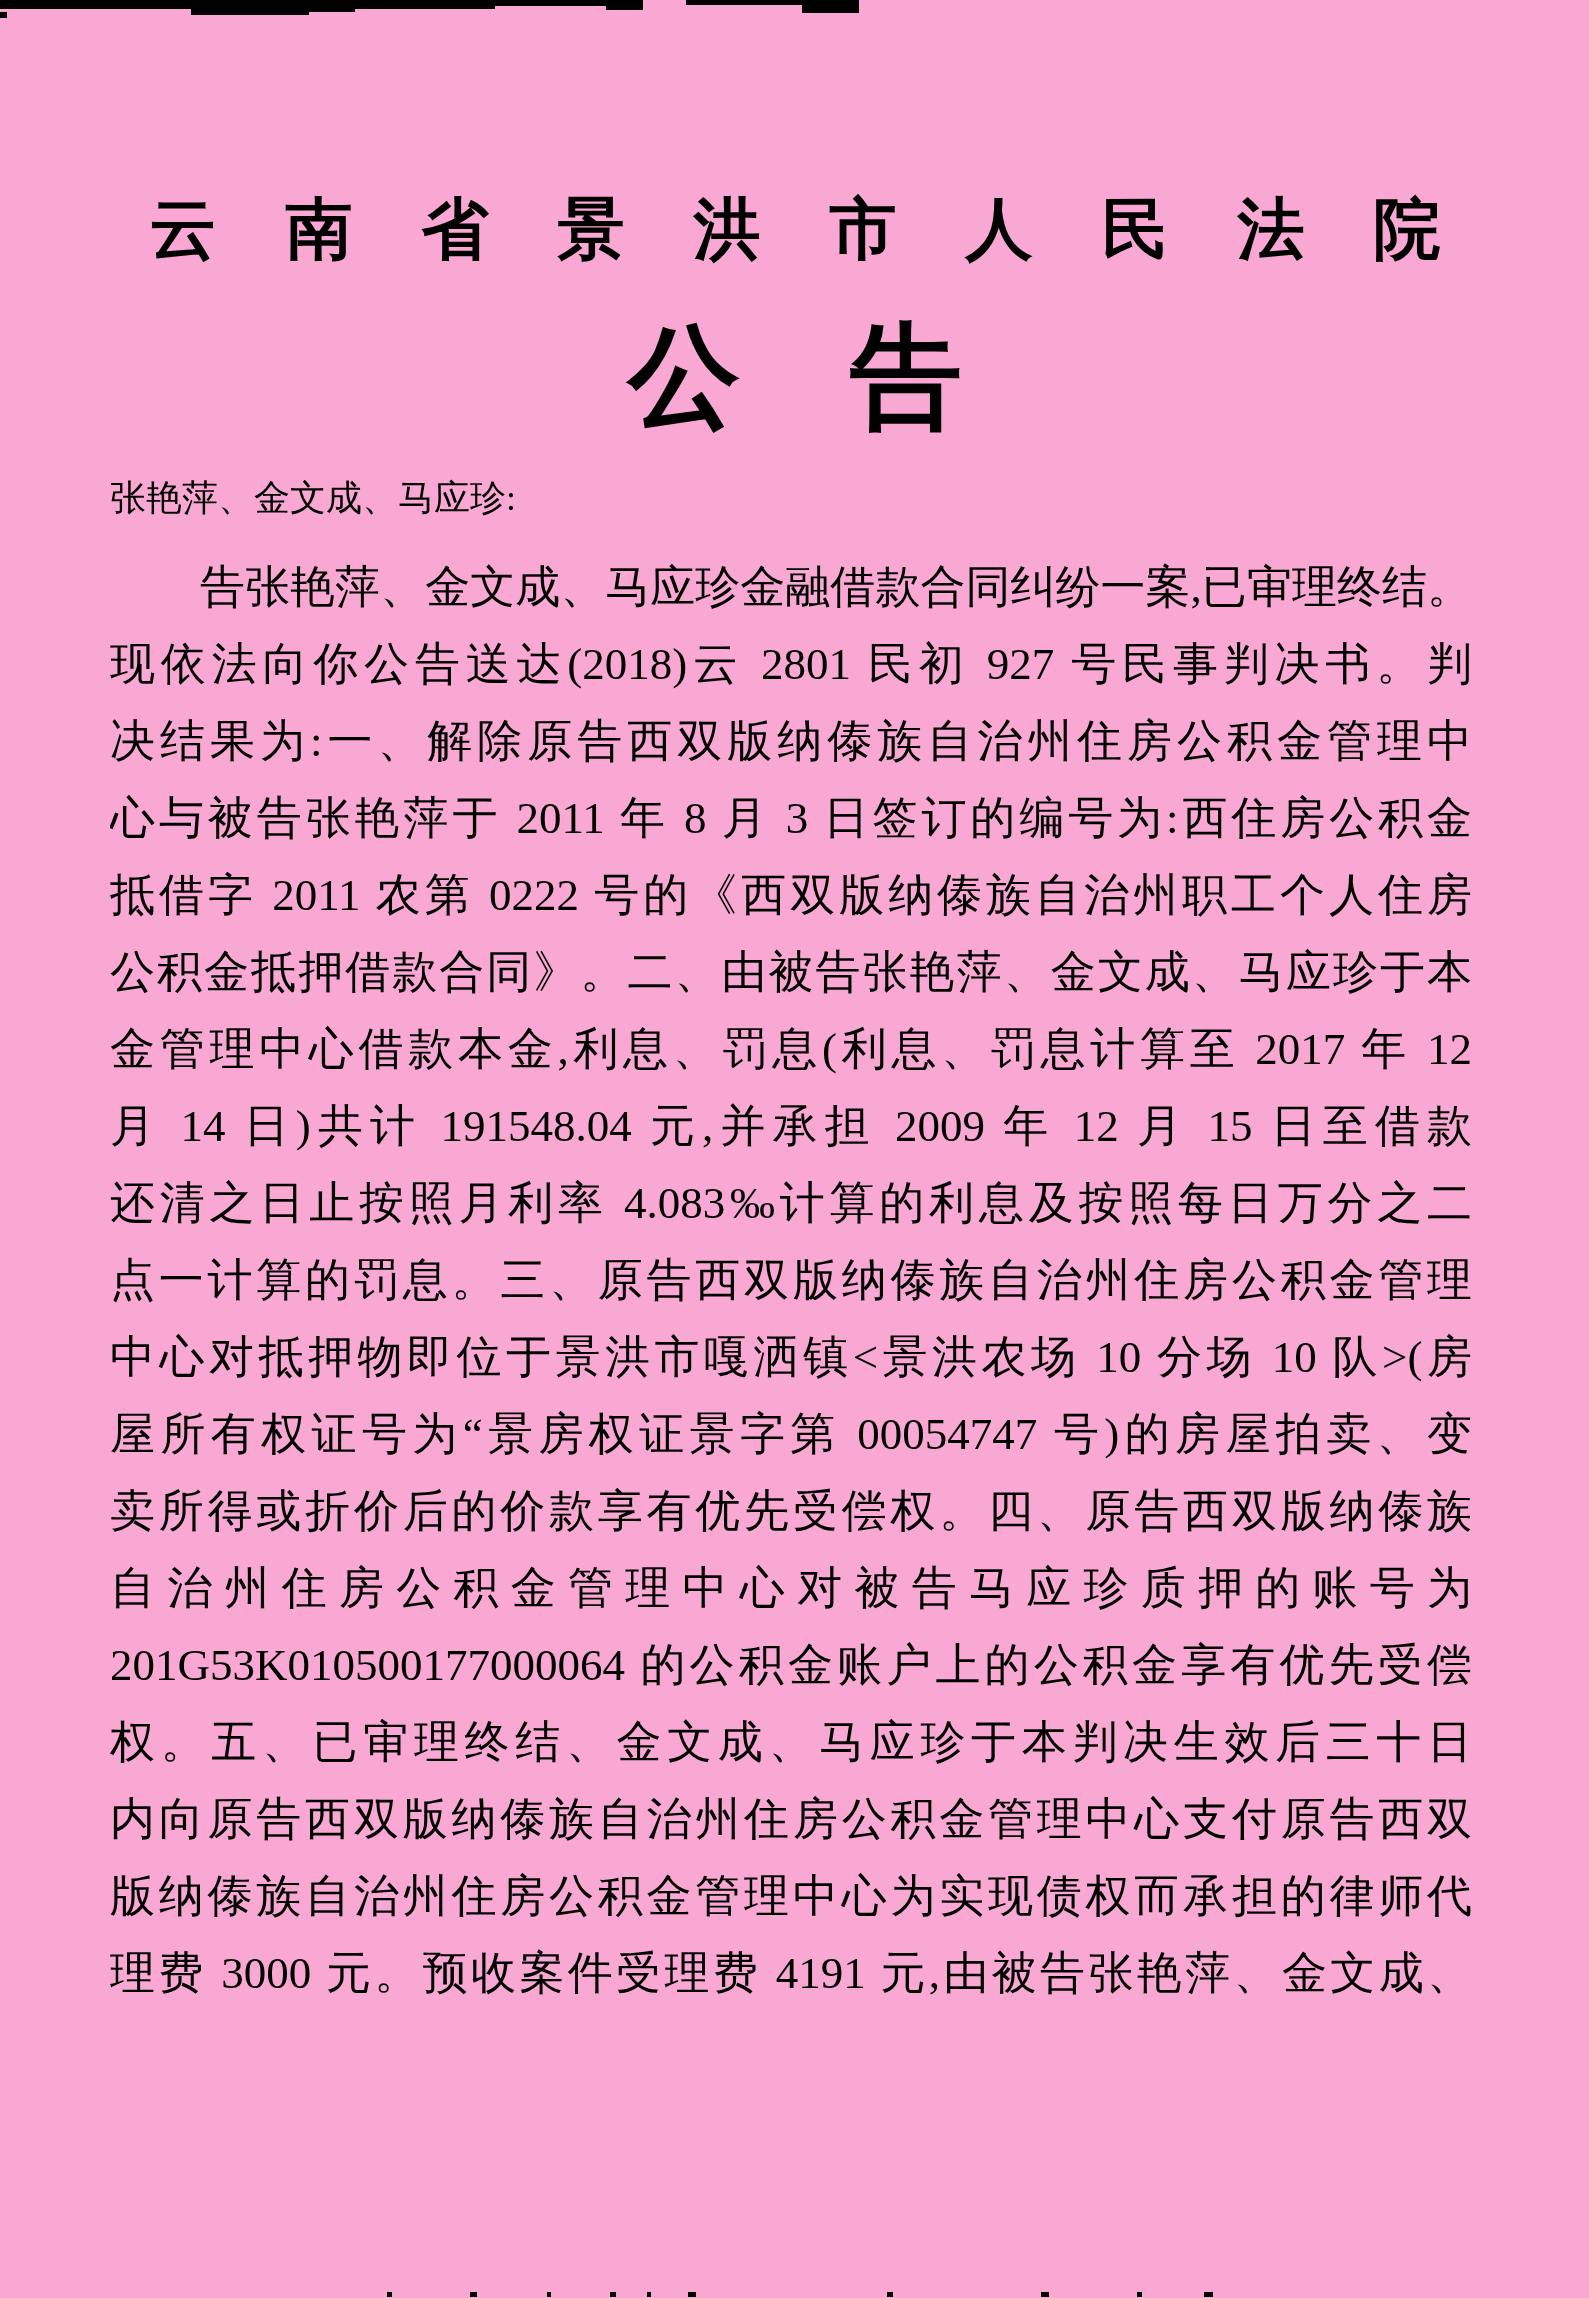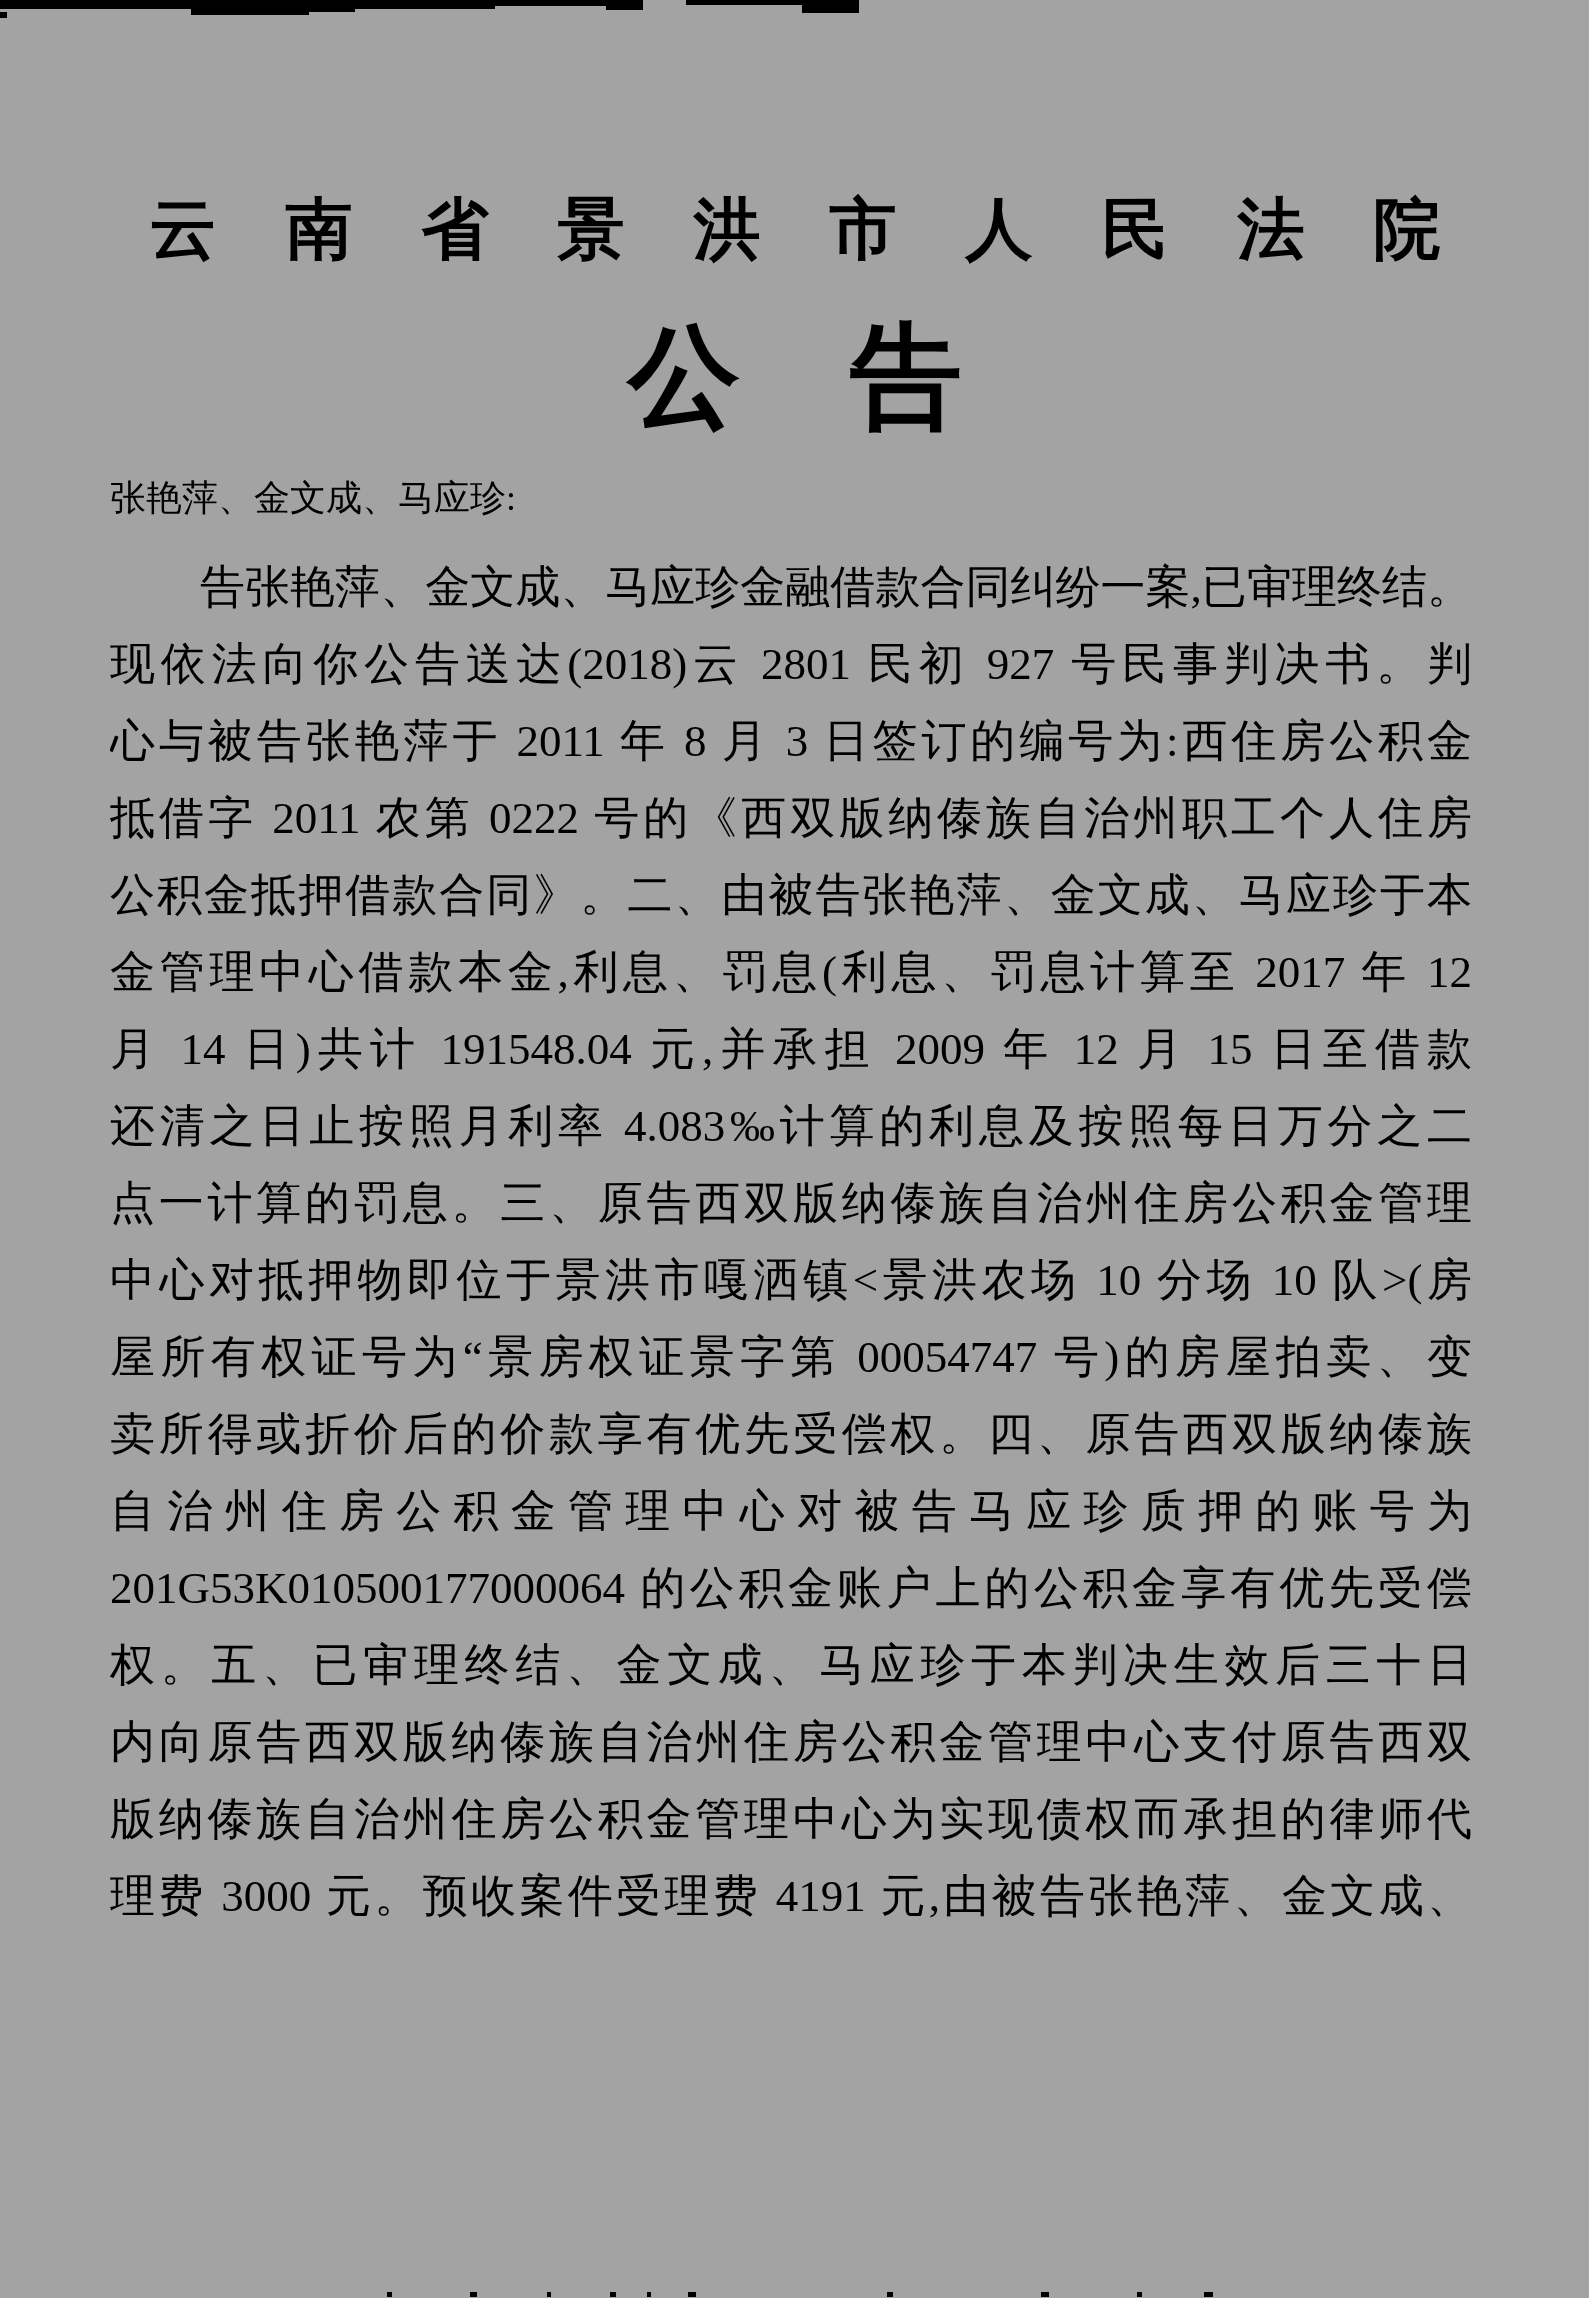--- a/index.html
+++ b/index.html
@@ -1,20 +1,20 @@
 <!DOCTYPE html>
 <html lang="zh"><head>
 <meta charset="utf-8">
 <style>
   html, body { margin: 0; padding: 0; background: #ffffff; }
   .page {
     position: relative;
     width: 1590px;
     height: 2298px;
-    background: #a3a3a3;
+    background: #f9a8d4;
     color: #000000;
     font-family: "Liberation Serif", "DejaVu Serif", serif;
     overflow: hidden;
   }
 
   
   .scan-band { position: absolute; top: 0; left: 0; width: 100%; height: 21.6px; }
   .scan-band span { position: absolute; background: #000; display: block; }
   .sb1 { left: 0;    top: 0;    width: 495px; height: 8.8px; }
   .sb2 { left: 191px; top: 0;   width: 118px; height: 14.7px; }
@@ -106,20 +106,21 @@
 
   <div class="notice-title">
     <span>公告</span>
   </div>
 
   <div class="addressee">张艳萍、金文成、马应珍:</div>
 
   <div class="body-lines">
       <div class="line">告张艳萍、金文成、马应珍金融借款合同纠纷一案,已审理终结。</div>
       <div class="line">现依法向你公告送达(2018)云 2801 民初 927 号民事判决书。判</div>
+      <div class="line">决结果为:一、解除原告西双版纳傣族自治州住房公积金管理中</div>
       <div class="line">心与被告张艳萍于 2011 年 8 月 3 日签订的编号为:西住房公积金</div>
       <div class="line">抵借字 2011 农第 0222 号的《西双版纳傣族自治州职工个人住房</div>
       <div class="line">公积金抵押借款合同》。二、由被告张艳萍、金文成、马应珍于本</div>
       <div class="line">金管理中心借款本金,利息、罚息(利息、罚息计算至 2017 年 12</div>
       <div class="line">月 14 日)共计 191548.04 元,并承担 2009 年 12 月 15 日至借款</div>
       <div class="line">还清之日止按照月利率 4.083‰计算的利息及按照每日万分之二</div>
       <div class="line">点一计算的罚息。三、原告西双版纳傣族自治州住房公积金管理</div>
       <div class="line">中心对抵押物即位于景洪市嘎洒镇&lt;景洪农场 10 分场 10 队&gt;(房</div>
       <div class="line">屋所有权证号为“景房权证景字第 00054747 号)的房屋拍卖、变</div>
       <div class="line">卖所得或折价后的价款享有优先受偿权。四、原告西双版纳傣族</div>

